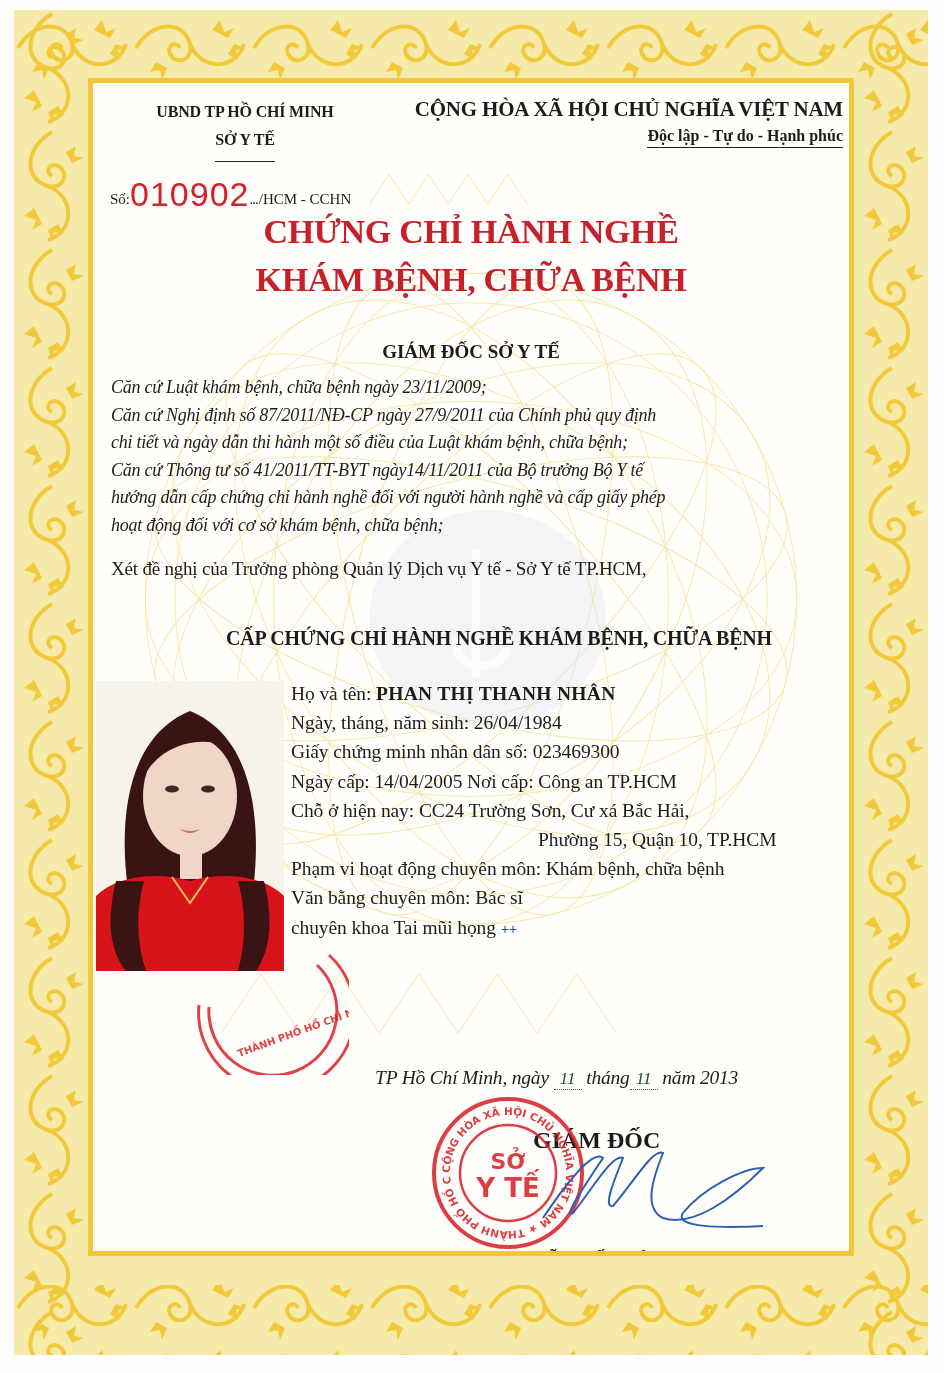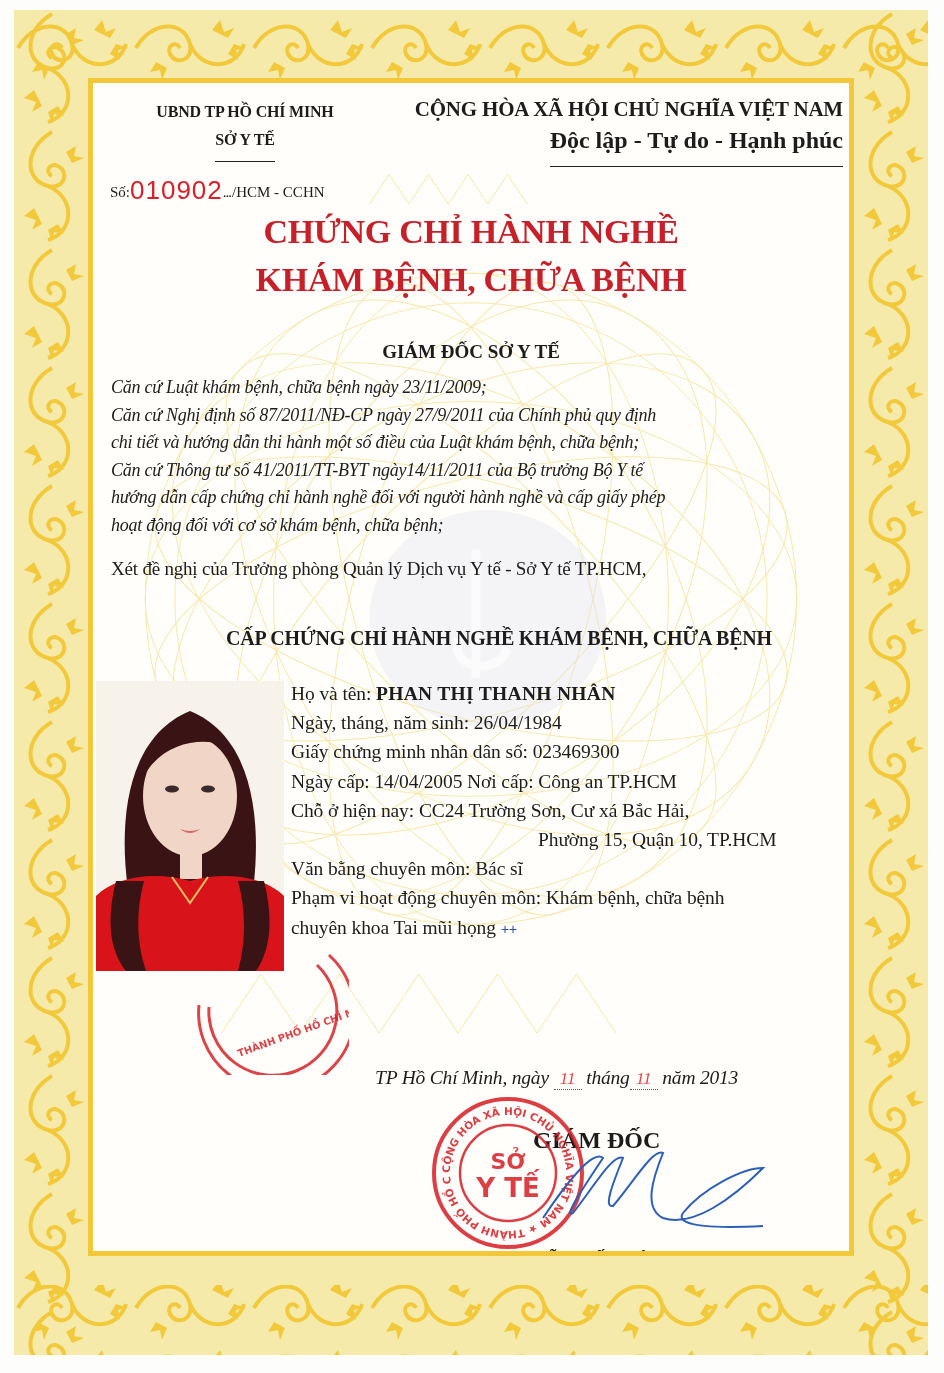--- a/index.html
+++ b/index.html
@@ -16,42 +16,42 @@
     position:absolute; left:88px; top:78px; width:766px; height:1178px;
     background:#fffefa; border:5px solid #f2c73a; box-sizing:border-box; overflow:hidden;
   }
   .guilloche { position:absolute; left:0; top:0; width:100%; height:100%; pointer-events:none; }
   .content { position:absolute; left:0; top:0; width:100%; height:100%; }
   .abs { position:absolute; }
   .hdr-left { left:22px; top:20px; width:260px; text-align:center; font-weight:bold; font-size:16px; letter-spacing:-0.2px; }
   .hdr-left .dept { display:inline-block; margin-top:10px; border-bottom:1.5px solid #222; padding-bottom:12px; }
   .hdr-right { left:280px; top:14px; width:470px; text-align:right; font-weight:bold; }
   .hdr-right .nation { font-size:21px; letter-spacing:-0.2px; }
-  .hdr-right .motto { display:inline-block; margin-top:5px; font-size:24px; border-bottom:1.5px solid #222; padding-bottom:12px; }
+  .hdr-right .motto { display:inline-block; margin-top:5px; font-size:16px; border-bottom:1.5px solid #222; padding-bottom:2px; }
   .so-line { left:17px; top:90px; font-size:15px; }
-  .so-line .num { color:#d8202a; font-family:"Liberation Sans", sans-serif; font-size:26px; letter-spacing:1px; position:relative; top:2px; }
+  .so-line .num { color:#d8202a; font-family:"Liberation Sans", sans-serif; font-size:34px; letter-spacing:1px; position:relative; top:2px; }
   .so-line .dots { letter-spacing:-1px; }
   .title { left:0; width:100%; text-align:center; color:#c8202a; font-weight:bold; font-size:34px; letter-spacing:-0.3px; }
   .t1 { top:130px; }
   .t2 { top:178px; }
   .director { left:0; width:100%; top:258px; text-align:center; font-weight:bold; font-size:19px; }
   .basis { left:18px; top:291px; width:730px; font-size:18px; line-height:27.5px; letter-spacing:-0.25px;font-style:italic; }
   .basis p { margin:0; }
   .proposal { left:18px; top:475px; font-size:19px; letter-spacing:-0.2px; }
   .grant { left:0; width:100%; top:544px; text-align:center; font-weight:bold; font-size:20px; letter-spacing:-0.2px;padding-left:28px; }
   .photo {
     left:3px; top:598px; width:188px; height:290px; overflow:hidden; background:#f5f1e8;
   }
   .info { left:198px; top:596px; width:560px; font-size:19.5px; line-height:29.2px; letter-spacing:-0.1px; }
   .info .row { white-space:nowrap; }
   .info b { letter-spacing:0.3px; }
   .info .indent { padding-left:247px; }
   .scribble { color:#2b4fa8; font-style:italic; font-family:"Liberation Sans", sans-serif; font-size:14px; }
   .place { left:282px; top:984px; font-style:italic; font-size:19.5px; letter-spacing:-0.2px; }
-  .place .hand { color:#ef4444; display:inline-block; min-width:28px; text-align:center; border-bottom:1px dotted #555; font-size:17px; }
+  .place .hand { color:#14532d; display:inline-block; min-width:28px; text-align:center; border-bottom:1px dotted #555; font-size:17px; }
   .sig-title { left:440px; top:1044px; font-weight:bold; font-size:24px; }
   .signer { left:0; width:100%; top:1167px; text-align:center; font-weight:bold; font-size:20px; padding-left:140px; box-sizing:border-box; }
   .seal, .seal2, .signature { position:absolute; }
 </style>
 </head>
 <body>
 
 <div class="frame">
   <svg class="orn" width="914" height="1345" viewBox="0 0 914 1345">
     <defs>
@@ -117,21 +117,21 @@
     </div>
 
     <div class="abs title t1">CHỨNG CHỈ HÀNH NGHỀ</div>
     <div class="abs title t2">KHÁM BỆNH, CHỮA BỆNH</div>
 
     <div class="abs director">GIÁM ĐỐC SỞ Y TẾ</div>
 
     <div class="abs basis">
       <p>Căn cứ Luật khám bệnh, chữa bệnh  ngày 23/11/2009;</p>
       <p>Căn cứ Nghị định số 87/2011/NĐ-CP ngày 27/9/2011 của Chính phủ quy định</p>
-      <p>chi tiết và hướng dẫn thi hành một số điều của Luật khám bệnh, chữa bệnh;</p>
+      <p>chi tiết và ngày dẫn thi hành một số điều của Luật khám bệnh, chữa bệnh;</p>
       <p>Căn cứ Thông tư số 41/2011/TT-BYT ngày14/11/2011 của Bộ trưởng Bộ Y tế</p>
       <p>hướng dẫn cấp chứng chỉ hành nghề đối với người hành nghề và cấp giấy phép</p>
       <p>hoạt động đối với cơ sở khám bệnh, chữa bệnh;</p>
     </div>
 
     <div class="abs proposal">Xét đề nghị của Trưởng phòng Quản lý Dịch vụ Y tế - Sở Y tế TP.HCM,</div>
 
     <div class="abs grant">CẤP CHỨNG CHỈ HÀNH NGHỀ KHÁM BỆNH, CHỮA BỆNH</div>
 
     <div class="abs photo">
@@ -164,24 +164,24 @@
       <div class="row">
         <span>Ngày cấp: </span><span>14/04/2005</span><span> Nơi cấp: </span><span>Công an TP.HCM</span>
       </div>
       <div class="row">
         <span>Chỗ ở hiện nay: </span><span>CC24 Trường Sơn, Cư xá Bắc Hải,</span>
       </div>
       <div class="row indent">
         <span>Phường 15, Quận 10, TP.HCM</span>
       </div>
       <div class="row">
+        <span>Phạm vi hoạt động chuyên môn: </span><span>Khám bệnh, chữa bệnh</span>
+      </div>
+      <div class="row">
         <span>Văn bằng chuyên môn: </span><span>Bác sĩ</span>
-      </div>
-      <div class="row">
-        <span>Phạm vi hoạt động chuyên môn: </span><span>Khám bệnh, chữa bệnh</span>
       </div>
       <div class="row">
         <span>chuyên khoa Tai mũi họng</span>
         <span class="scribble">++</span>
       </div>
     </div>
 
     <svg class="seal2" style="left:86px; top:862px;" width="170" height="130" viewBox="0 0 170 130">
       <g fill="none" stroke="#d8242c" stroke-width="3" opacity="0.85">
         <path d="M 150 10 A 78 78 0 1 1 20 60"></path>

